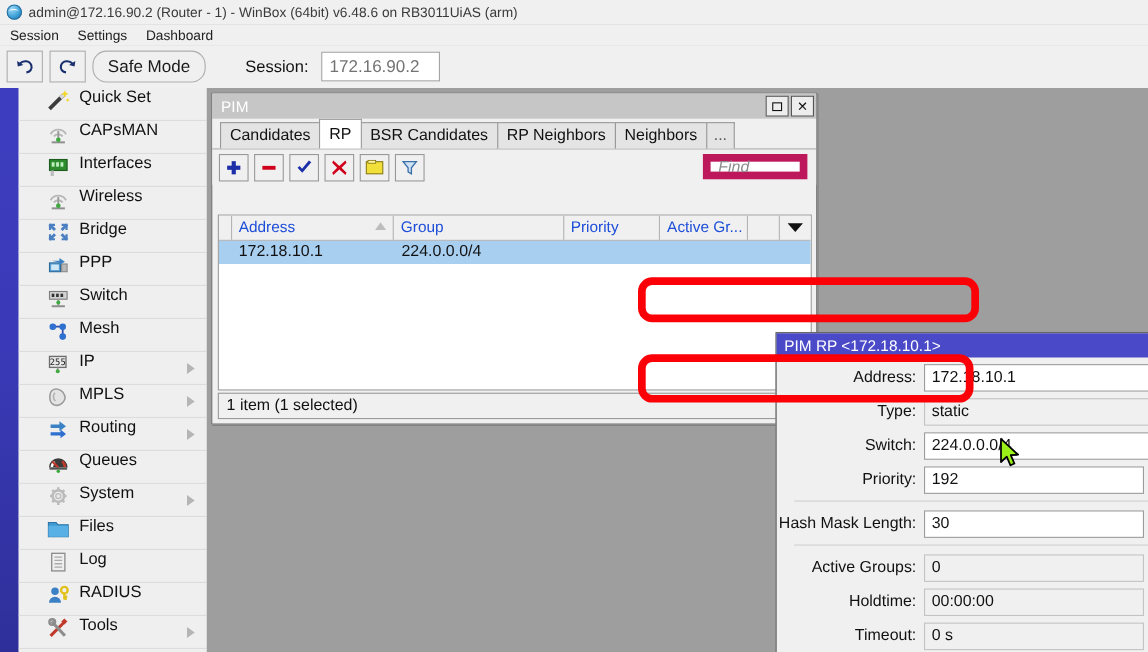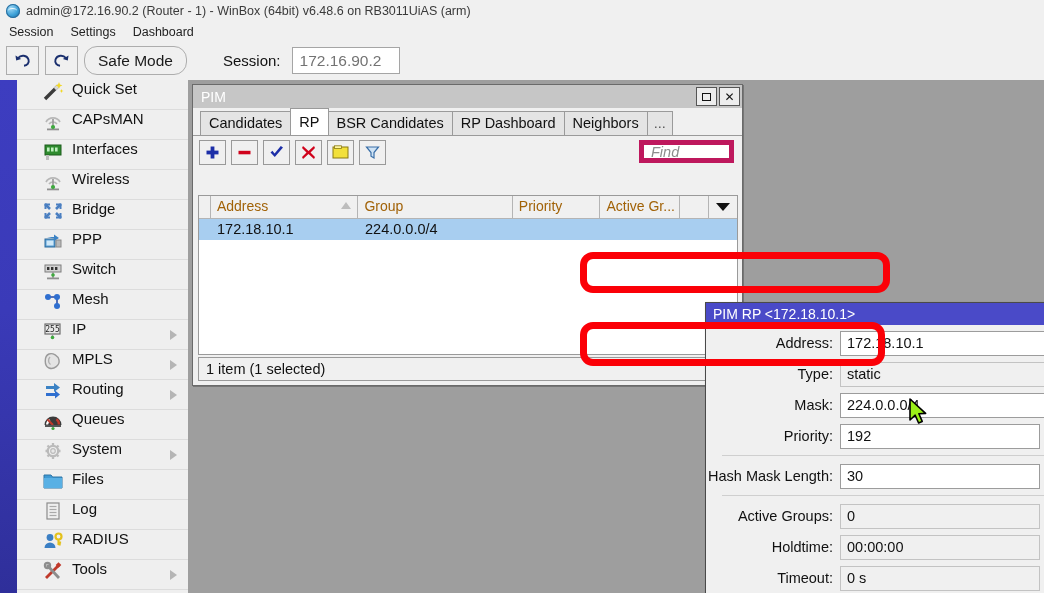--- a/index.html
+++ b/index.html
@@ -124,33 +124,33 @@
     height:32px;display:flex;align-items:center;padding-left:6px;gap:5px;
     background:#f0f0f0;position:relative;
   }
   .ptb{
     width:27px;height:25px;border:1px solid #999;background:#f0f0f0;
     display:flex;align-items:center;justify-content:center;cursor:default;
     box-sizing:border-box;
   }
   #find-box{
     position:absolute;right:8px;top:4px;width:95px;height:23px;
-    border:5px solid #be185d;background:#fff;
+    border:7px solid #be185d;background:#fff;
     display:flex;align-items:center;padding-left:7px;box-sizing:border-box;
   }
   #find-placeholder{color:#8d8d8d;font-style:italic;font-size:14.5px;}
 
   
   #pim-table{
     position:absolute;left:5px;top:110px;width:540px;height:160px;
     background:#fff;border:1px solid #9a9a9a;box-sizing:border-box;overflow:hidden;
   }
   #tbl-head{display:flex;height:22px;background:#f0f0f0;border-bottom:1px solid #b4b4b4;}
   .th{
-    border-right:1px solid #b4b4b4;font-size:14px;color:#a16207;
+    border-right:1px solid #b4b4b4;font-size:14px;color:#1d4ed8;
     padding-left:6px;line-height:21px;box-sizing:border-box;position:relative;
     white-space:nowrap;overflow:hidden;cursor:default;
   }
   .th .sortmark{
     position:absolute;right:6px;top:6px;width:0;height:0;
     border-left:5px solid transparent;border-right:5px solid transparent;
     border-bottom:7px solid #bdbdbd;
   }
   #th-menu{
     width:28px;border-right:none;display:flex;align-items:center;justify-content:center;
@@ -478,21 +478,21 @@
       </div>
       <div class="winbtn">
         <span>✕</span>
       </div>
     </div>
 
     <div id="pim-tabs">
       <div class="tab">Candidates</div>
       <div class="tab active">RP</div>
       <div class="tab">BSR Candidates</div>
-      <div class="tab">RP Dashboard</div>
+      <div class="tab">RP Neighbors</div>
       <div class="tab">Neighbors</div>
       <div class="tab dots">...</div>
     </div>
 
     <div id="pim-toolbar">
       <div class="ptb">
         <svg width="15" height="15" viewBox="0 0 15 15">
           <rect x="5.6" y="1.5" width="3.8" height="12" fill="#1d2fa8"></rect>
           <rect x="1.5" y="5.6" width="12" height="3.8" fill="#1d2fa8"></rect>
         </svg>
@@ -568,21 +568,21 @@
         <span class="flabel">Address:</span>
         <span class="finput" style="width:207px;">172.18.10.1</span>
       </div>
 
       <div class="frow">
         <span class="flabel">Type:</span>
         <span class="finput ro" style="width:207px;">static</span>
       </div>
 
       <div class="frow">
-        <span class="flabel">Mask:</span>
+        <span class="flabel">Switch:</span>
         <span class="finput" style="width:207px;">224.0.0.0/4</span>
       </div>
 
       <div class="frow">
         <span class="flabel">Priority:</span>
         <span class="finput" style="width:200px;">192</span>
       </div>
 
       <div class="sep" style="width:380px;margin-left:16px;"></div>
 

